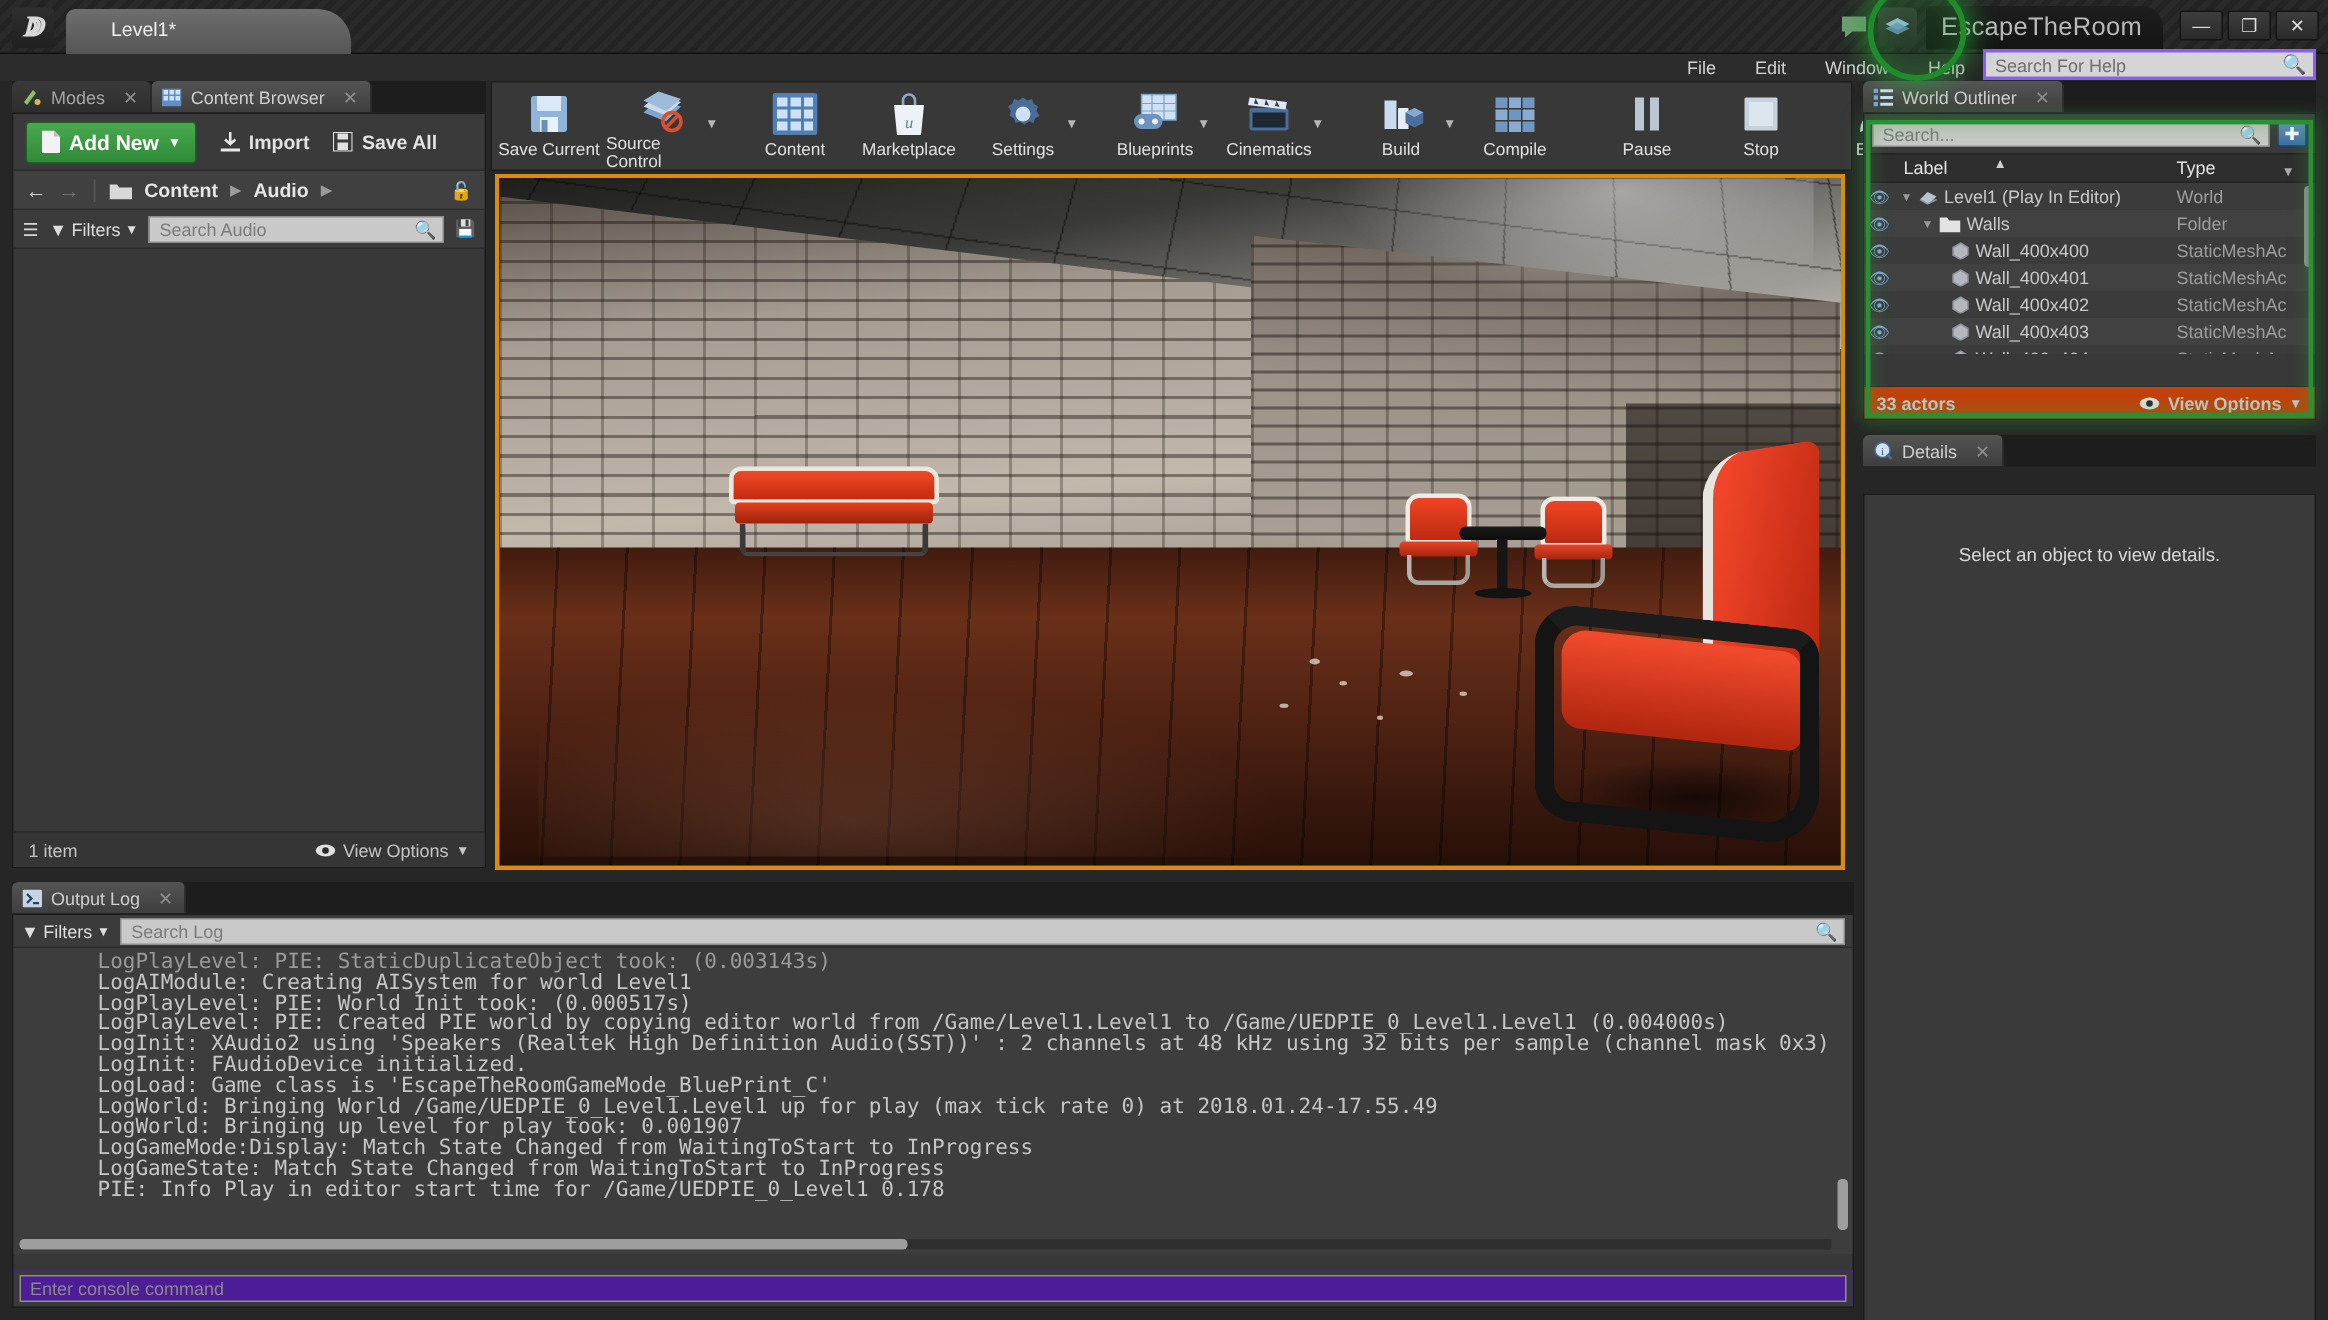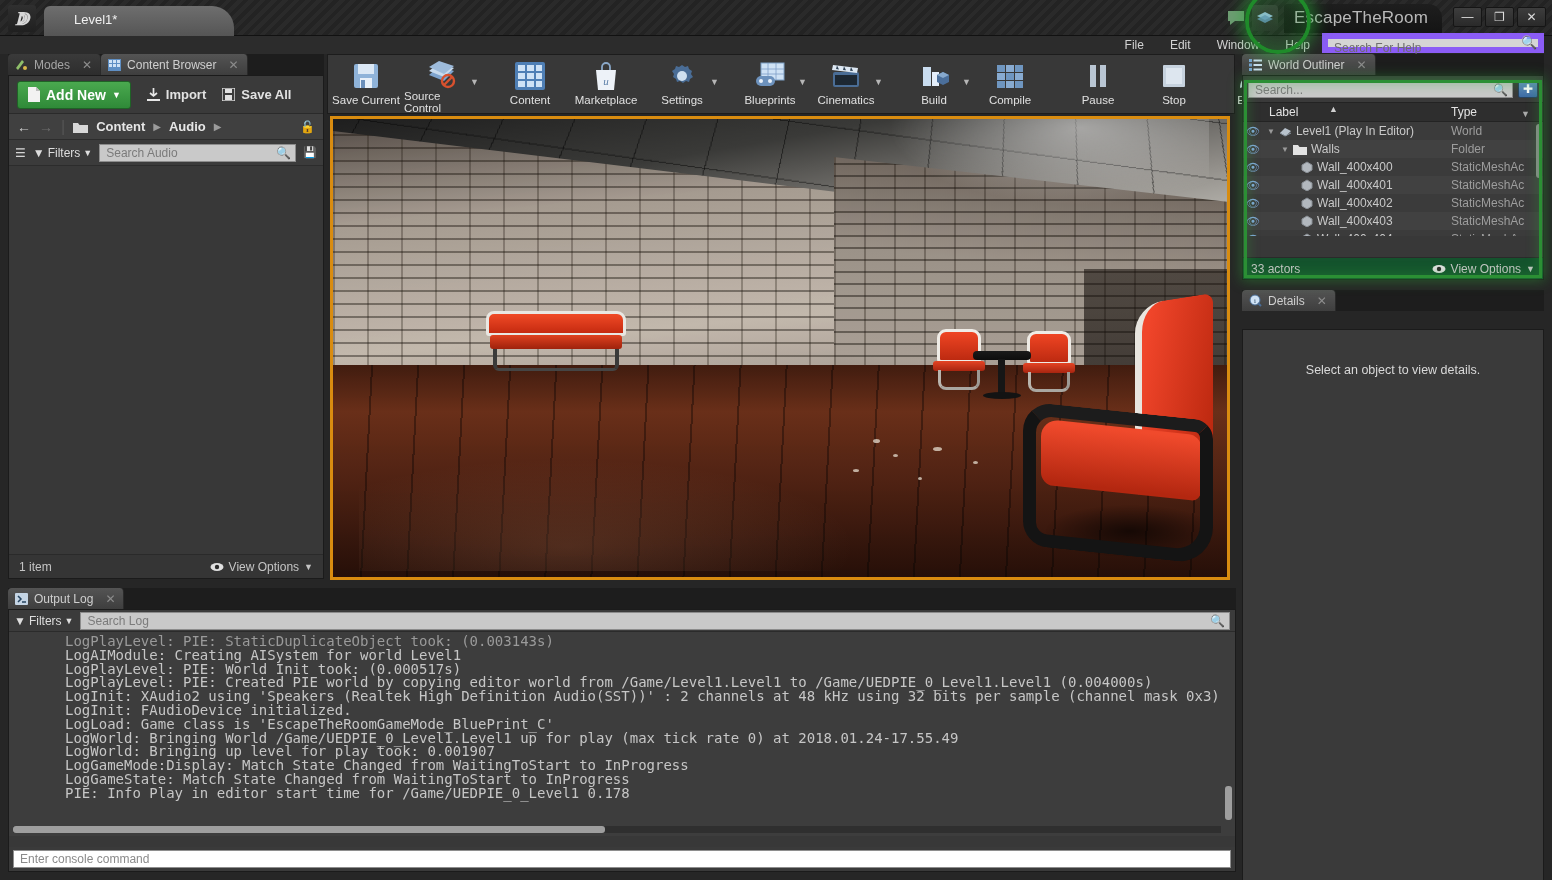--- a/index.html
+++ b/index.html
@@ -62,21 +62,21 @@
   }
 
   
   .menubar {
     position: absolute; left: 0; top: 36px; width: 1310px; height: 18px;
     background: #2c2c2c; display: flex; align-items: center; padding-left: 14px; gap: 26px; justify-content: flex-end;
   }
   .menubar .mi { color: #d2d2d2; font-size: 12px; cursor: default; }
   .help-search {
     position: absolute; right: 8px; top: 33px; width: 222px; height: 20px;
-    background: #d5d5d5; border: 6px solid #8b5cf6;
+    background: #d5d5d5; border: 2px solid #8b5cf6;
     color: #6e6e6e; font-size: 12px; padding: 2px 22px 0 6px;
   }
   .help-search-icon { position: absolute; right: 14px; top: 35px; color: #333; font-size: 13px; }
 
   
   .tabstrip { display: flex; align-items: flex-end; height: 21px; background: #1d1d1d; }
   .ptab {
     display: flex; align-items: center; gap: 6px; height: 21px;
     padding: 0 8px 0 7px; font-size: 12px; color: #cfcfcf;
     background: linear-gradient(#545454,#3e3e3e); border-radius: 4px 4px 0 0;
@@ -317,23 +317,23 @@
   .ol-row:nth-child(even) { background: #414141; }
   .eye { width: 20px; text-align: center; color: #7fa8d8; font-size: 11px; }
   .ol-label { flex: 1; color: #c9c9c9; display: flex; align-items: center; gap: 4px; }
   .ol-type { width: 92px; color: #9d9d9d; }
   .ind1 { padding-left: 4px; } .ind2 { padding-left: 18px; } .ind3 { padding-left: 38px; }
   .ol-scroll {
     position: absolute; right: 1px; top: 2px; width: 6px; height: 54px;
     background: #8d8d8d; border-radius: 3px;
   }
   .ol-footer {
-    position: absolute; left: 0; bottom: 0; width: 100%; height: 22px; background: #14532d;
+    position: absolute; left: 0; bottom: 0; width: 100%; height: 22px; background: #c2410c;
     display: flex; align-items: center; justify-content: space-between; padding: 0 8px;
-    color: #c8c8c8; font-size: 12px; border-top: 1px solid #2a2a2a;
+    color: #c8c8c8; font-size: 12px; border-top: 1px solid #2a2a2a; font-weight: bold;
   }
   .details {
     position: absolute; left: 1242px; top: 290px; width: 302px; height: 582px;
     background: #3a3a3a; border: 1px solid #1b1b1b;
   }
   .details-body {
     display: flex; align-items: flex-start; justify-content: center; padding-top: 33px;
     color: #d9d9d9; font-size: 12.5px;
   }
 
@@ -361,21 +361,21 @@
   }
   .log-hscroll-track {
     position: absolute; left: 4px; right: 14px; bottom: 3px; height: 7px; background: #2f2f2f;
   }
   .log-hscroll { position: absolute; left: 0; top: 0; width: 49%; height: 7px; background: #9e9e9e; border-radius: 3px; }
   .console {
     position: absolute; left: 0; bottom: 0; width: 100%; height: 24px;
     background: #3a3a3a; padding: 3px 4px;
   }
   .console-field {
-    width: 100%; height: 18px; background: #ffffff; border: 1px solid #8e8e8e;
+    width: 100%; height: 18px; background: #4c1d95; border: 1px solid #8e8e8e;
     color: #8a8a8a; font-size: 12px; padding: 1px 6px;
   }
   svg { display: block; }
 </style>
 </head>
 <body>
 
 <div id="app">
 
   <div class="titlebar">

